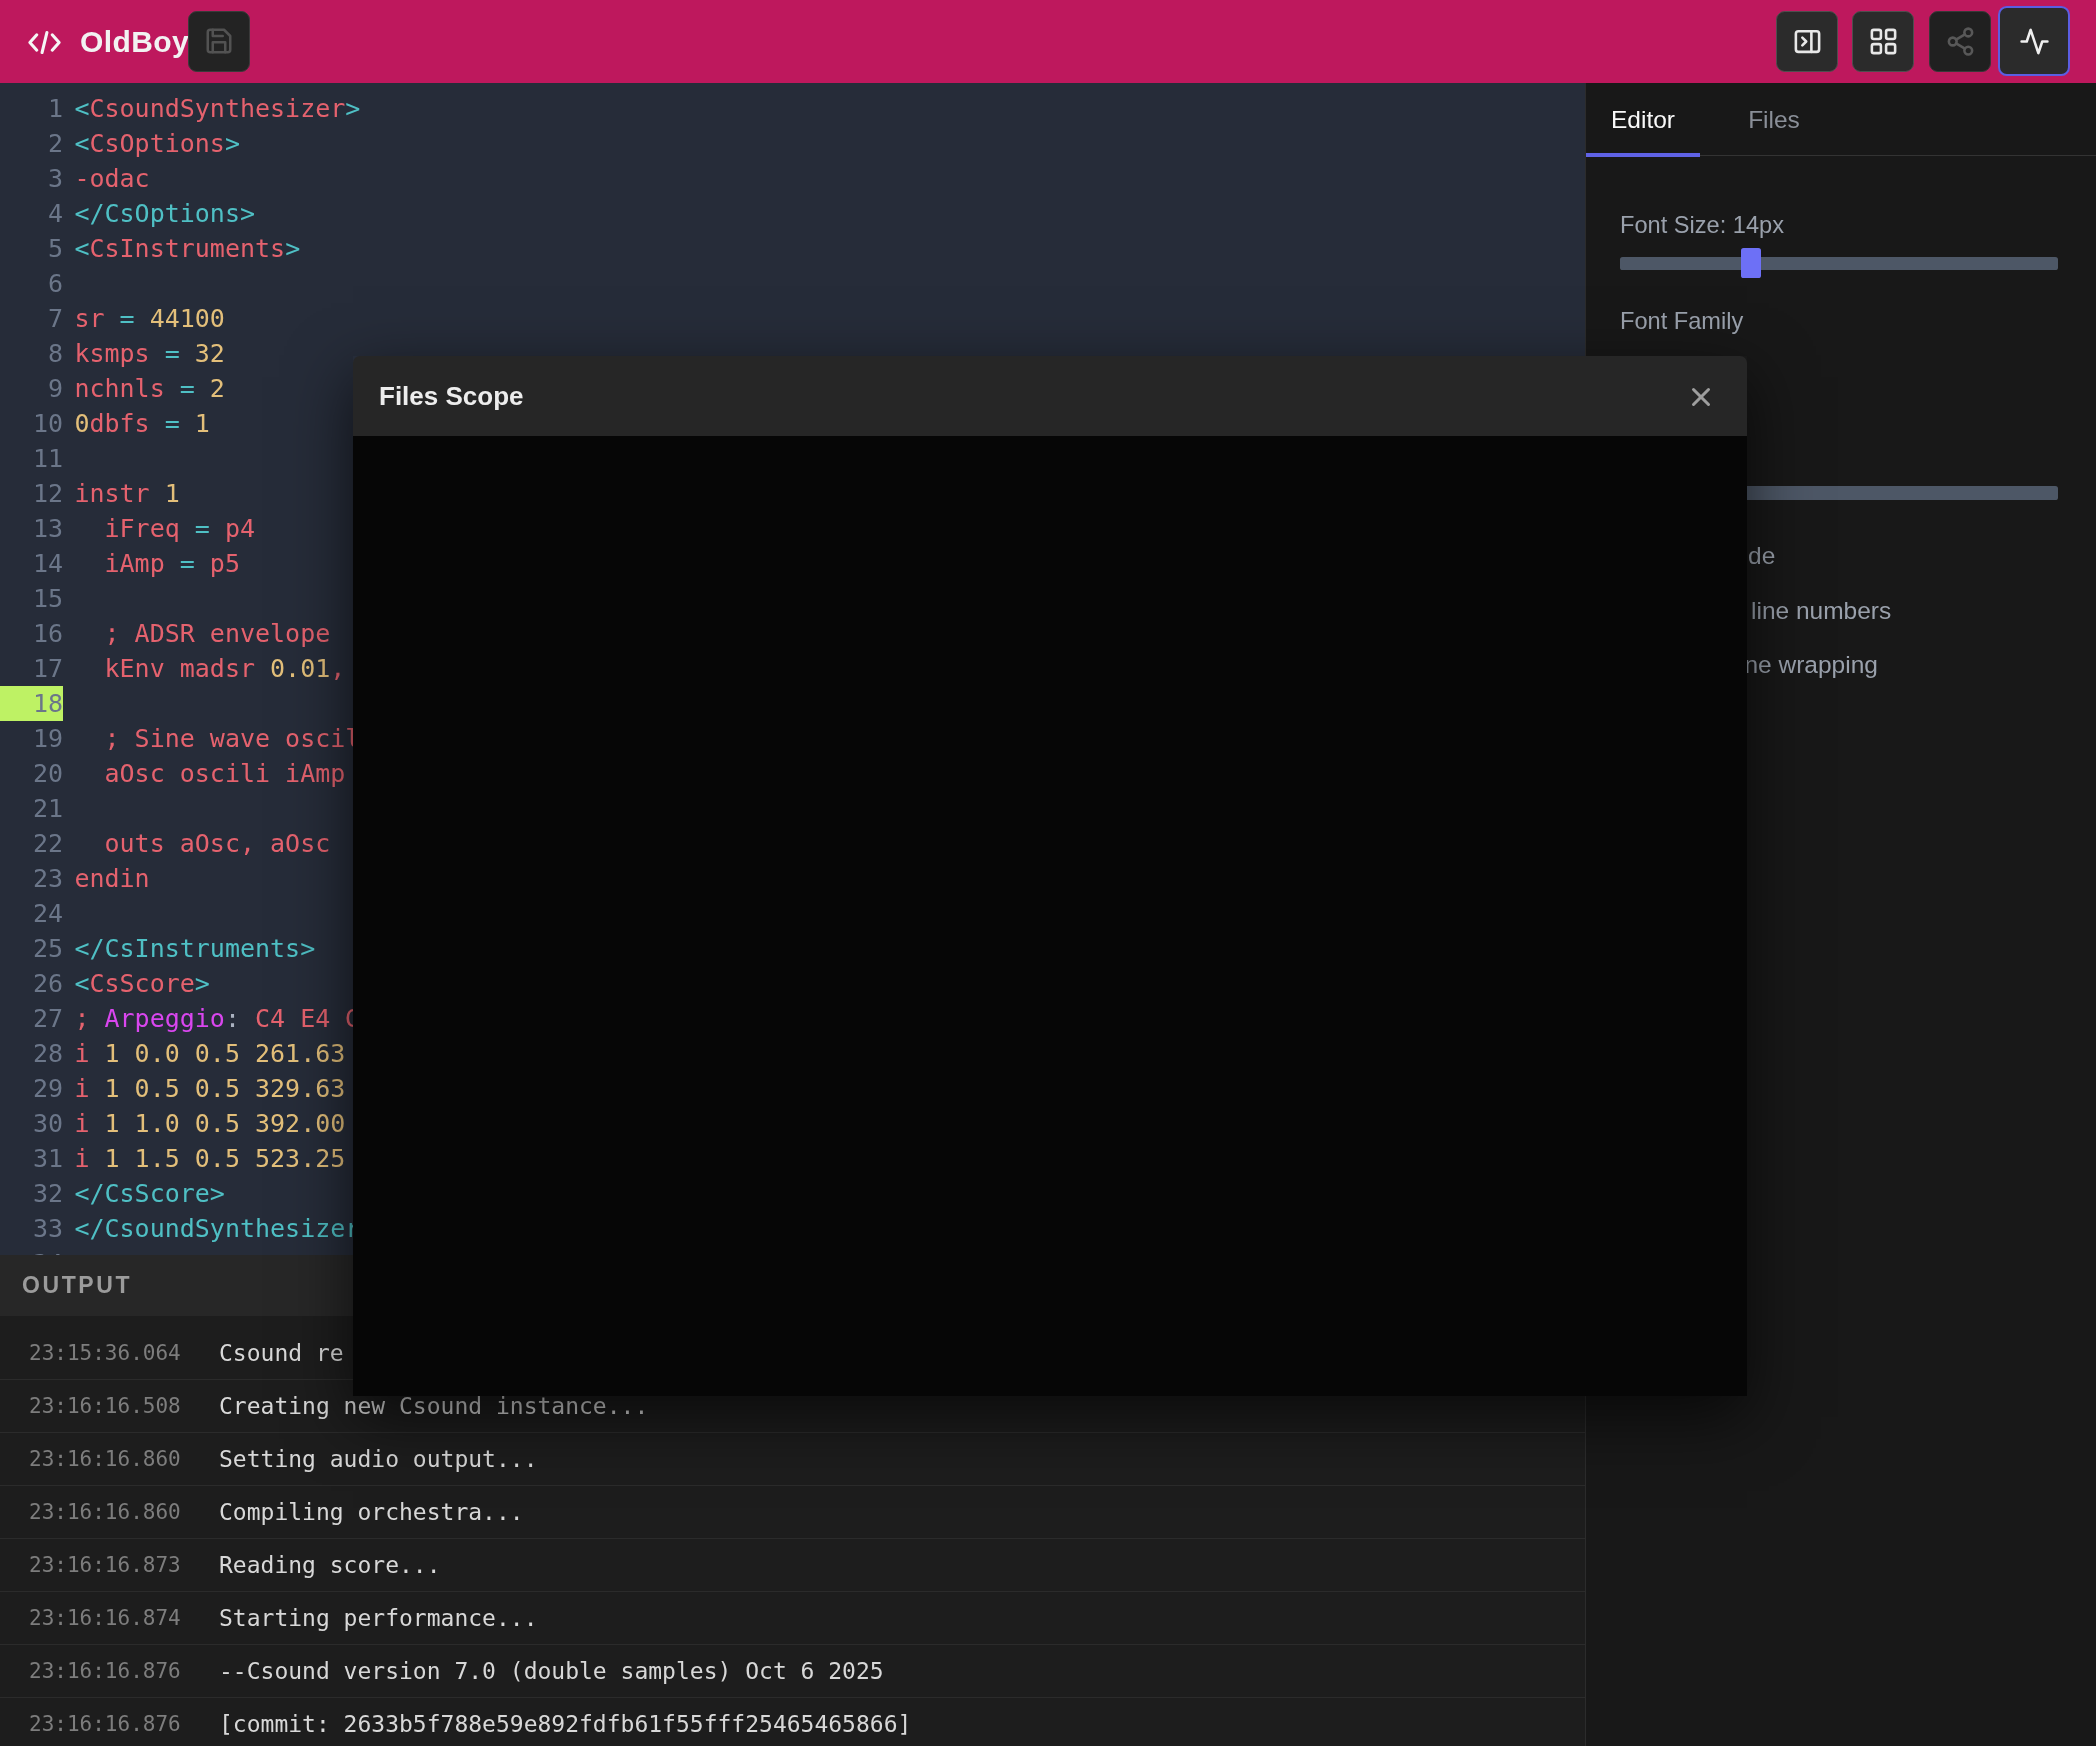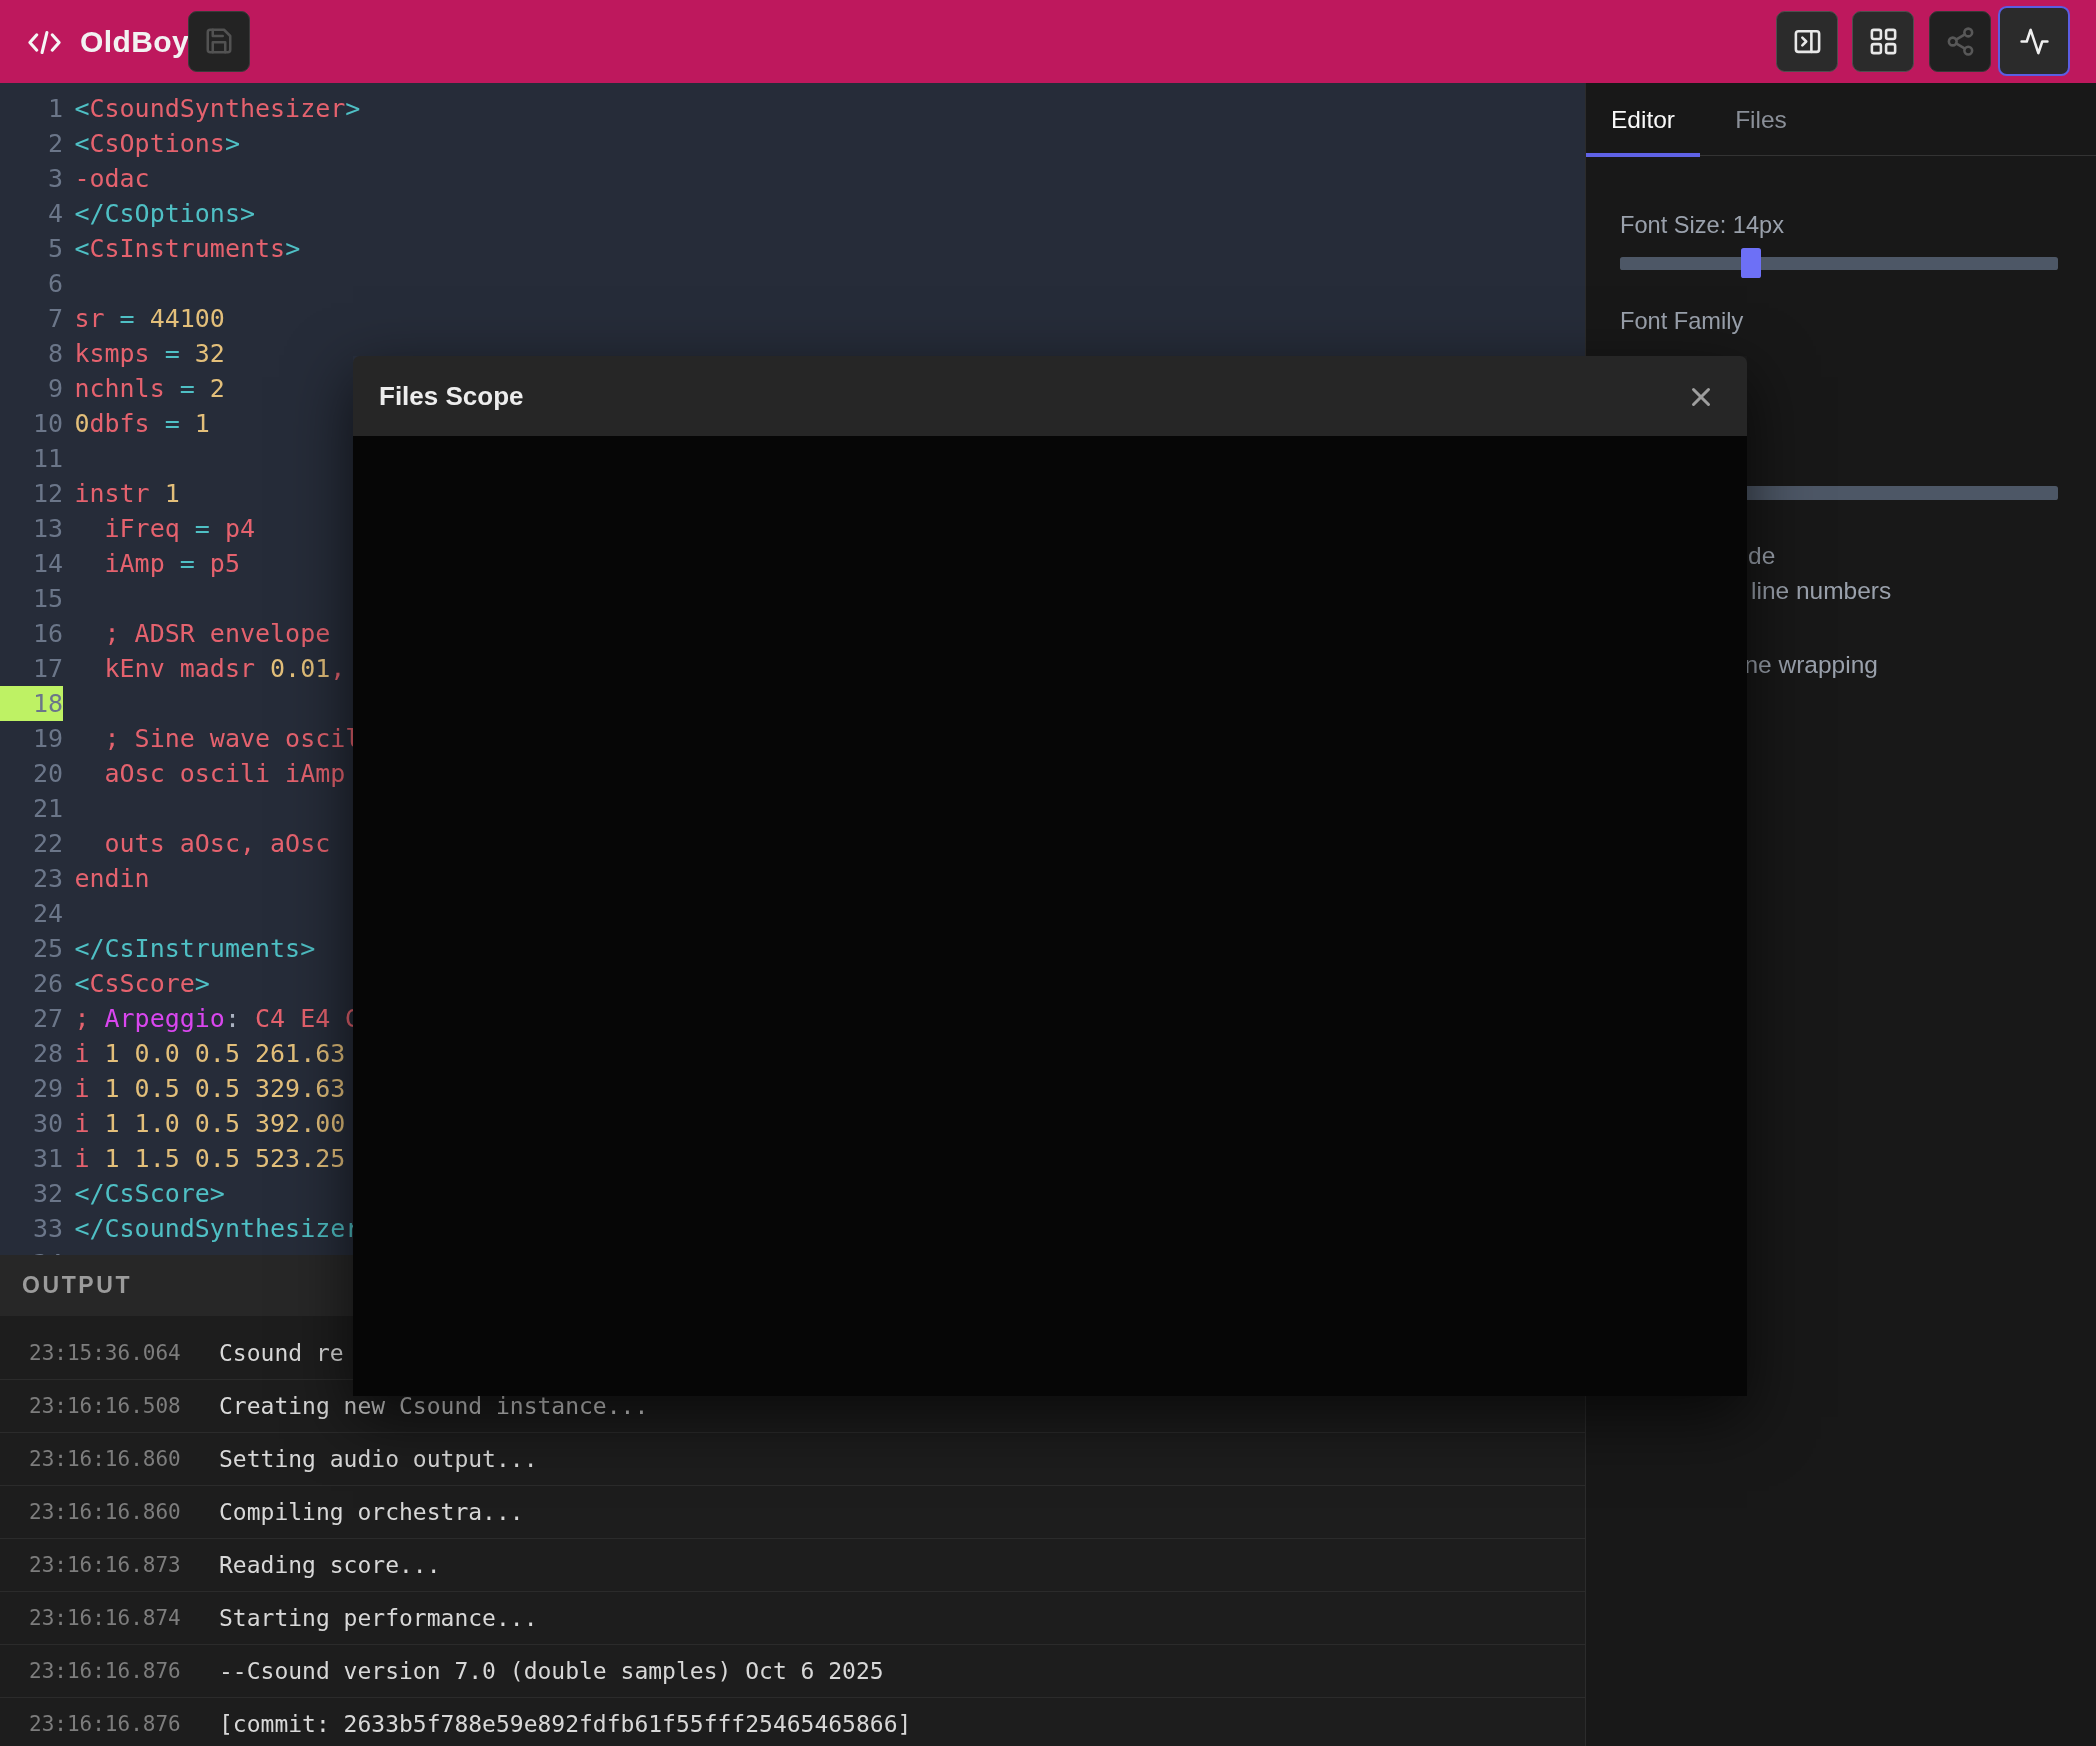--- a/index.html
+++ b/index.html
@@ -42,21 +42,21 @@
   .log-rows { left:0; top:71px; width:1585px; }
   .log-row { display:flex; align-items:center; height:53px;
              font-family:"DejaVu Sans Mono",monospace; padding-left:29px; }
   .log-row + .log-row { border-top:0.9px solid #2b2b2b; }
   .log-time { width:190px; flex:0 0 190px; font-size:21px; color:#7d7d7d; }
   .log-msg  { font-size:23px; color:#d8d8d8; white-space:pre; }
 
   
   .sidebar { left:1585px; top:83px; width:511px; height:1664px; background:#181818;
              border-left:0.9px solid #2c2c2c; }
-  .tabs { left:0; top:0; width:511px; height:73px; border-bottom:0.9px solid #333; display:flex; }
+  .tabs { left:0; top:0; width:511px; height:73px; border-bottom:0.9px solid #333; display:flex;gap:13px; }
   .tab { height:73px; display:flex; align-items:center; justify-content:center;
          font-size:24.5px; color:#8a8f98; position:relative; }
   .tab-editor { width:114px; }
   .tab-files  { width:122px; }
   .tab.active { color:#fafafa; font-weight:500; }
   .tab.active::after { content:""; position:absolute; left:0; bottom:-0.9px; width:100%;
                        height:3.5px; background:#5f62e6; }
   .sb-label { font-size:23.6px; color:#9aa1ac; }
   .lbl-fontsize   { left:34px; top:129px; }
   .lbl-fontfamily { left:34px; top:225px; }
@@ -65,21 +65,21 @@
   .slider1 .thumb { position:absolute; left:121px; top:-8.7px; width:20px; height:30px;
                     background:#6d70f6; border-radius:2.6px; }
   .slider2 { left:34px; top:403px; width:438px; height:14px; }
   .ff-select { left:31px; top:271px; width:441px; height:61px; background:#161616;
                border:0.9px solid #777; border-radius:5.2px; }
   .ff-value { position:absolute; left:145px; top:0; height:59px; display:flex;
               align-items:center; font-size:24.5px; color:#e8e8e8; }
   .ff-chevron { position:absolute; right:14px; top:19px; width:23px; height:23px; color:#d0d0d0; }
   .toggle-frag { font-size:24.5px; color:#9aa1ac; white-space:pre; }
   .frag-0 { left:162px; top:459px; }
-  .frag-1 { left:165px; top:494px;text-align:right; }
+  .frag-1 { left:165px; top:514px;text-align:right; }
   .frag-2 { left:153px; top:568px; }
 
   
   .modal { left:353px; top:356px; width:1394px; height:1040px; z-index:50;
            box-shadow:0 21px 61px rgba(0,0,0,.65); }
   .modal-header { left:0; top:0; width:1394px; height:80px; background:#262626;
                   border-radius:7px 7px 0 0; }
   .modal-title { left:26px; top:0; height:80px; display:flex; align-items:center;
                  font-size:26px; font-weight:600; color:#ededed; }
   .modal-close { left:1332px; top:25px; width:31px; height:31px; color:#9e9e9e;

